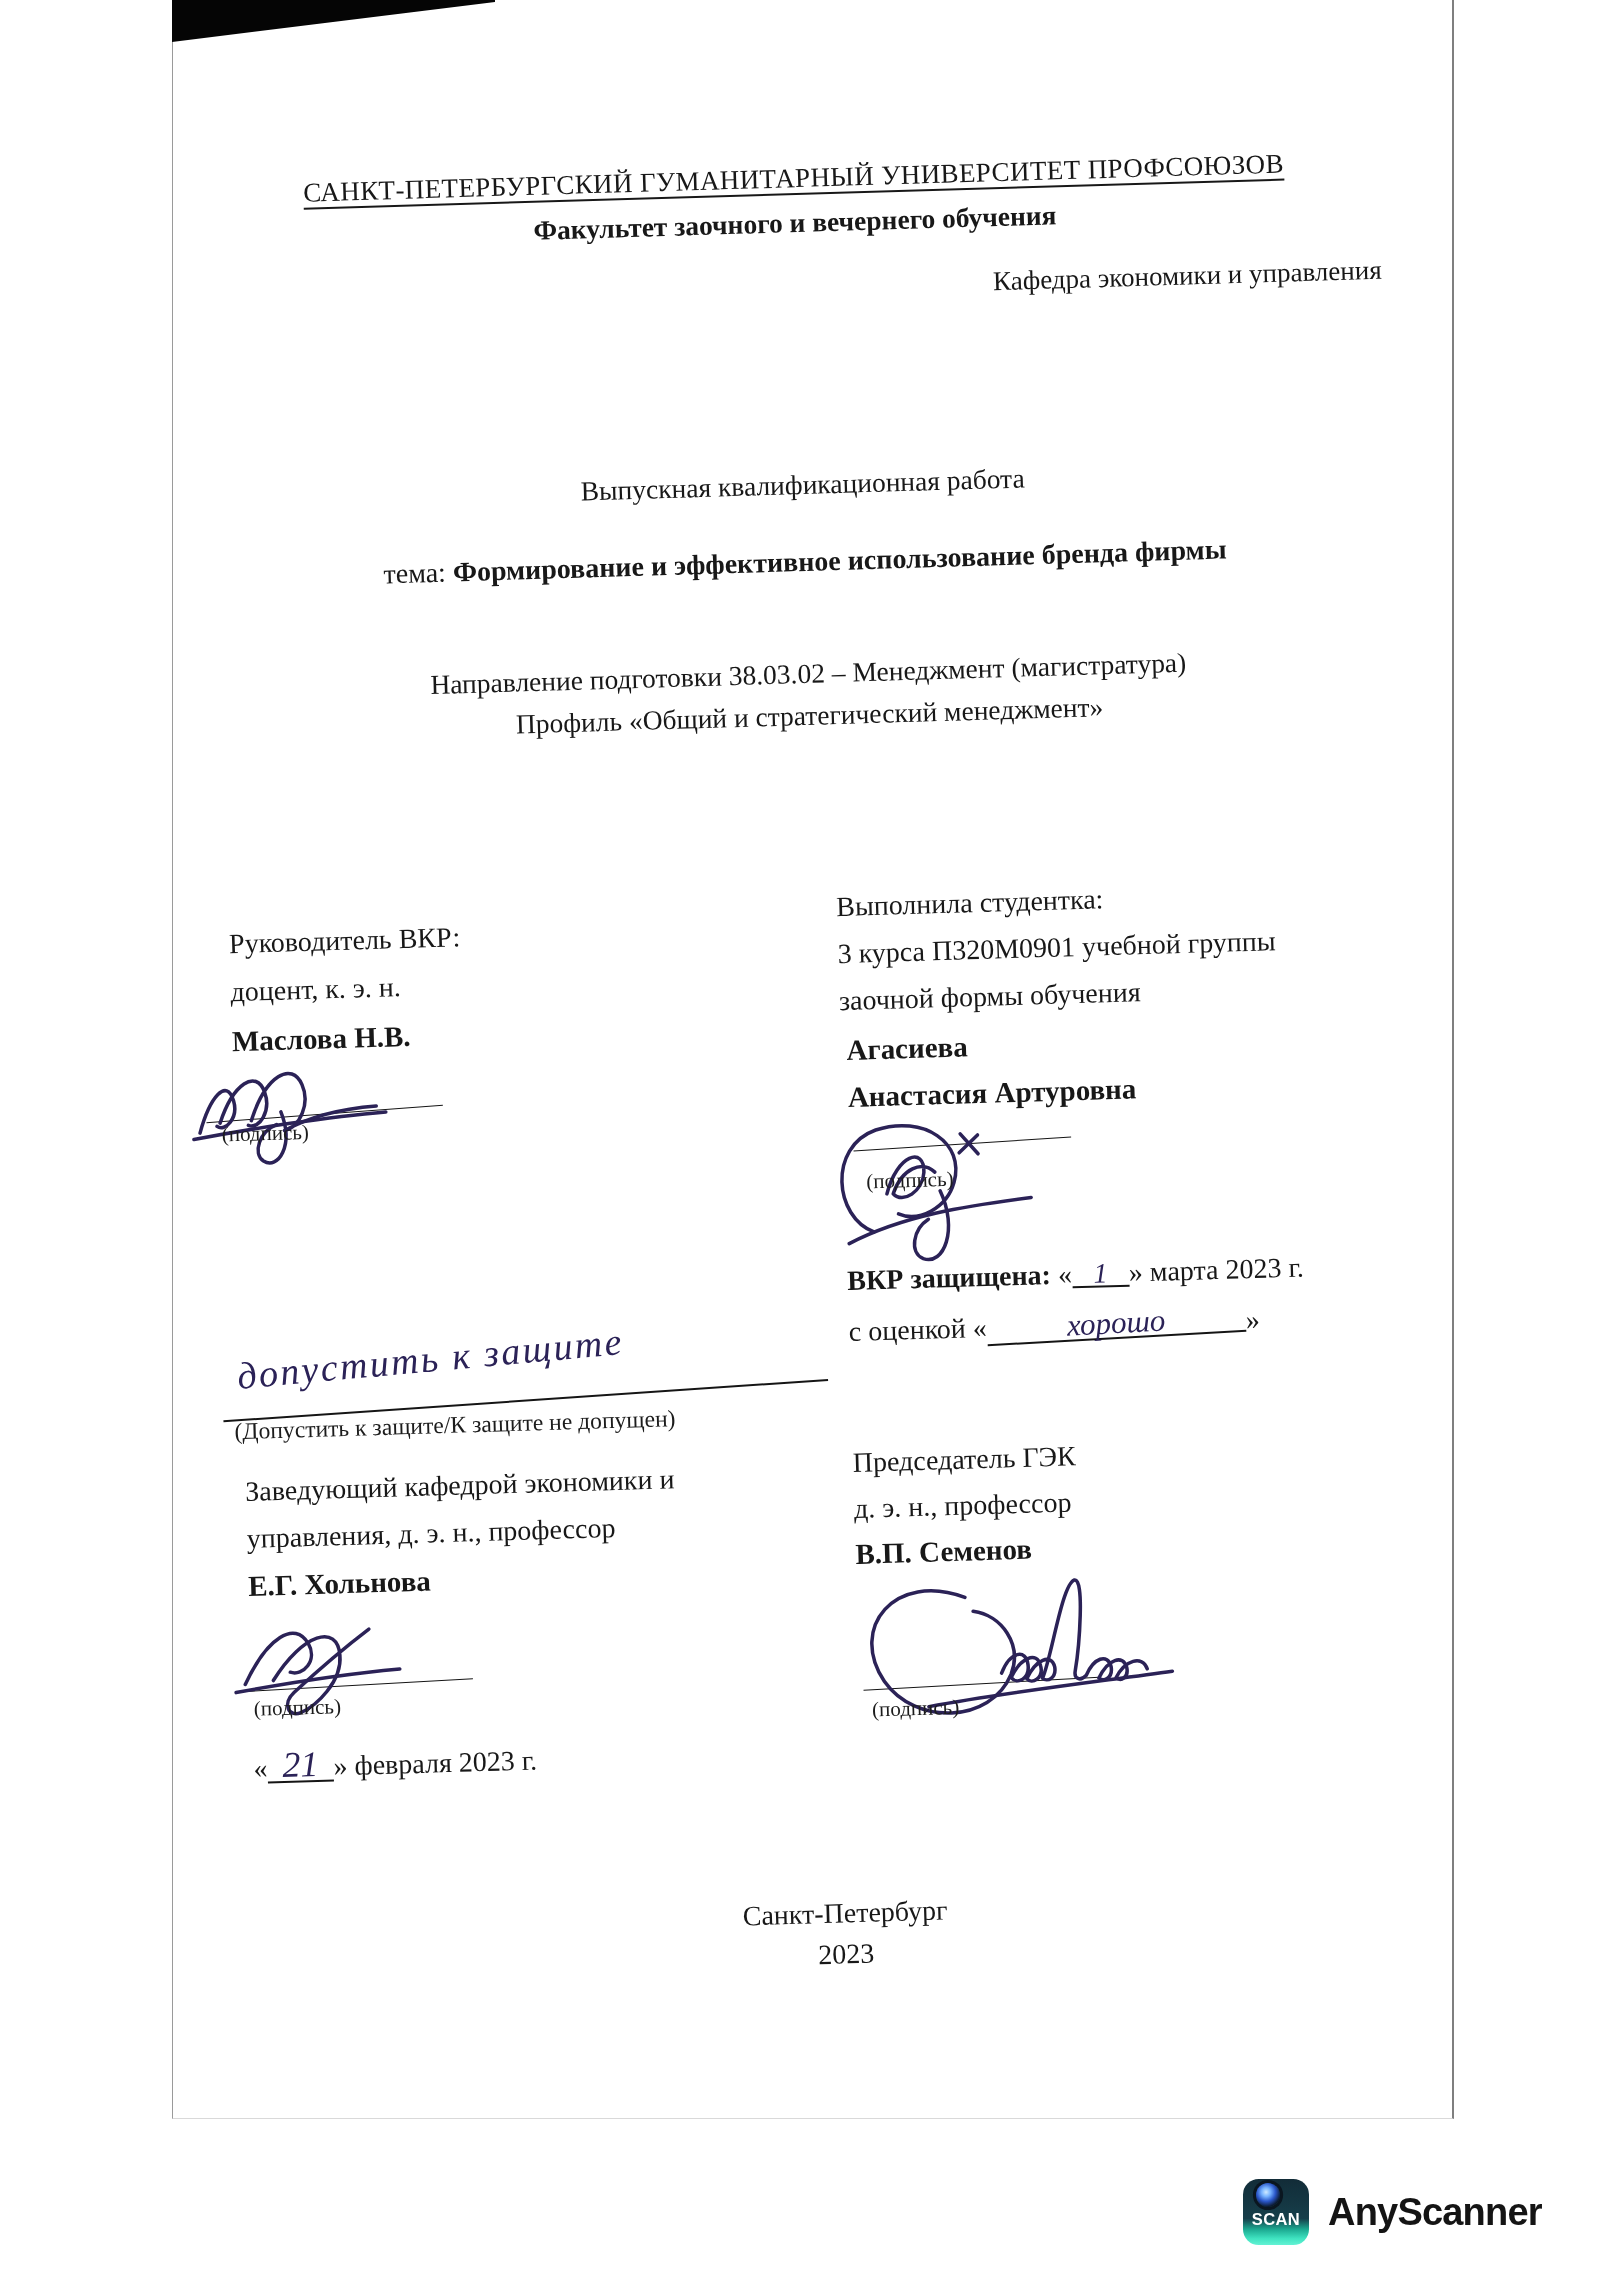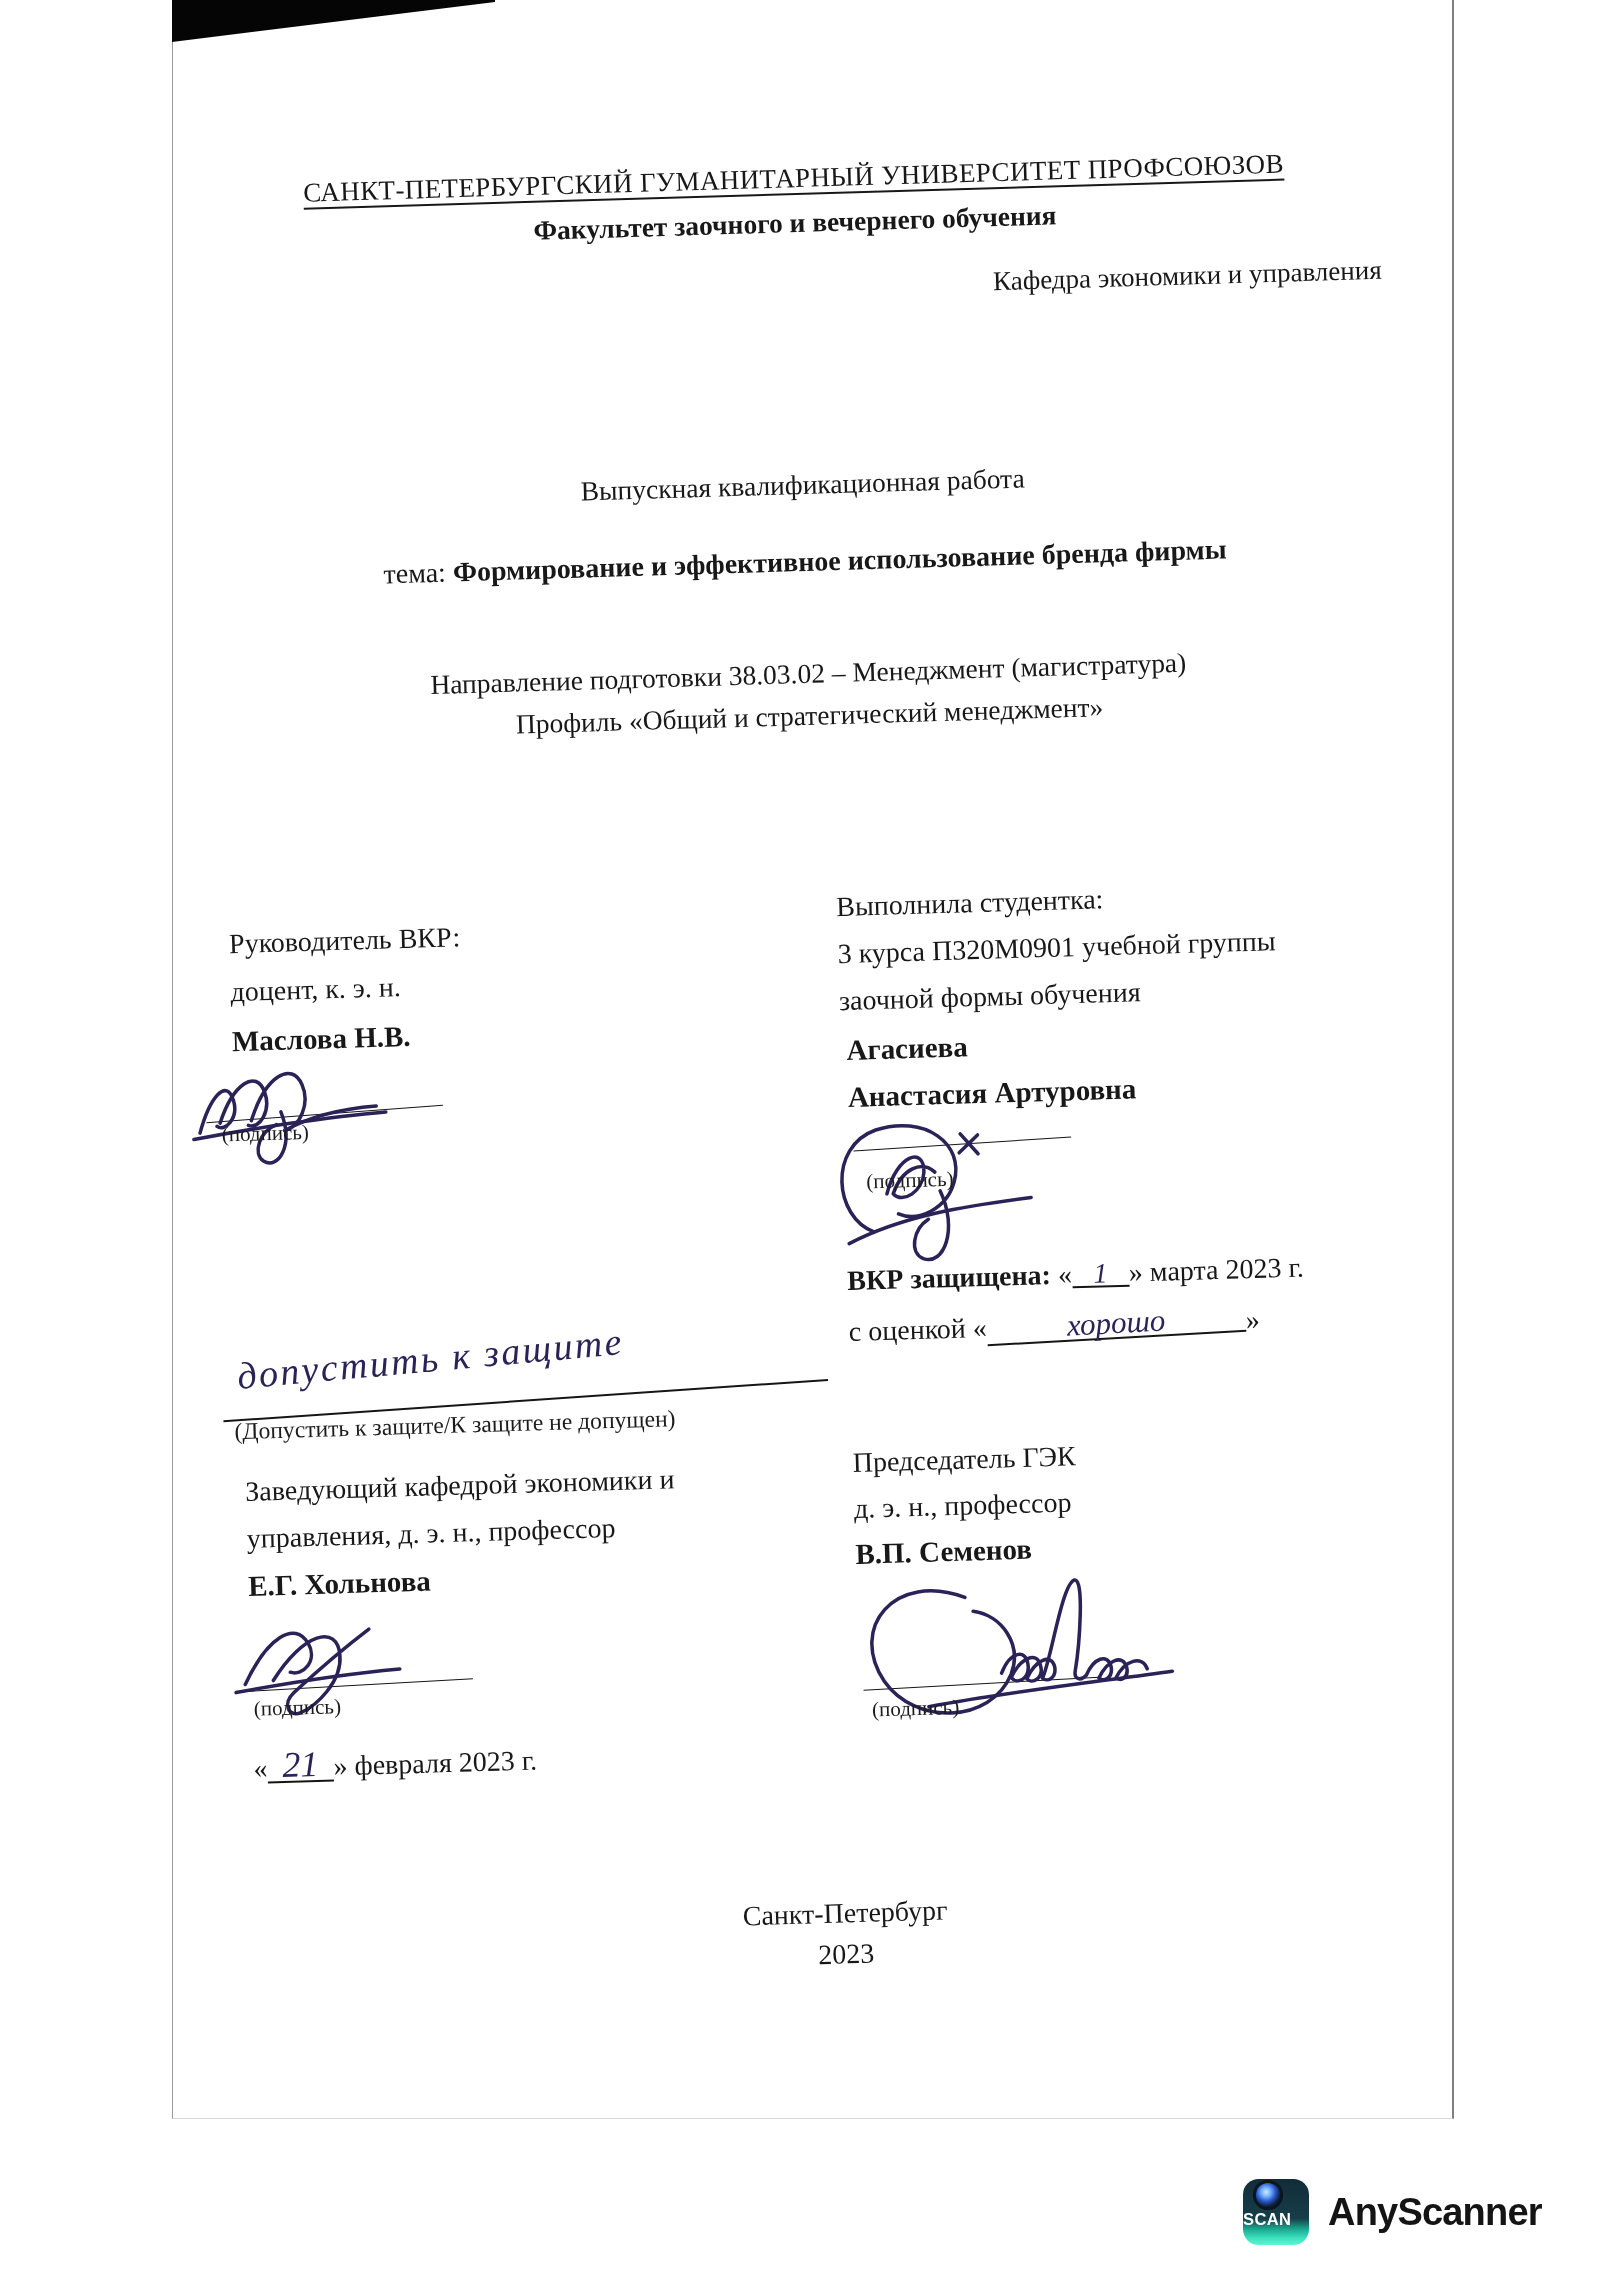--- a/index.html
+++ b/index.html
@@ -55,21 +55,21 @@
     position:absolute;left:1243px;top:2179px;width:66px;height:66px;border-radius:15.7px;
     background:linear-gradient(180deg,#122c38 0%,#163e4a 60%,#1ba890 76%,#3fe3c0 90%,#63f2d4 100%);
     overflow:hidden;
   }
   .as-lens{
     position:absolute;left:19%;top:6%;width:37%;height:37%;border-radius:50%;
     background:radial-gradient(circle at 42% 38%,#cfeaff 0%,#77b3ff 22%,#2a56c8 46%,#0b1a2e 72%,#1a2b38 100%);
     box-shadow:0 0 0 3.1px #0a1620;
   }
   .as-scan{
-    position:absolute;left:0;right:0;top:47%;color:#ffffff;
+    position:absolute;left:0;right:0;top:47%;text-align:center;color:#ffffff;
     font:bold 16.5px "Liberation Sans",sans-serif;letter-spacing:0.4px;
   }
   .as-name{
     position:absolute;left:1328px;top:2191px;
     font:bold 38px "Liberation Sans",sans-serif;color:#141414;letter-spacing:-0.8px;
   }
 </style>
 </head>
 <body>
 

